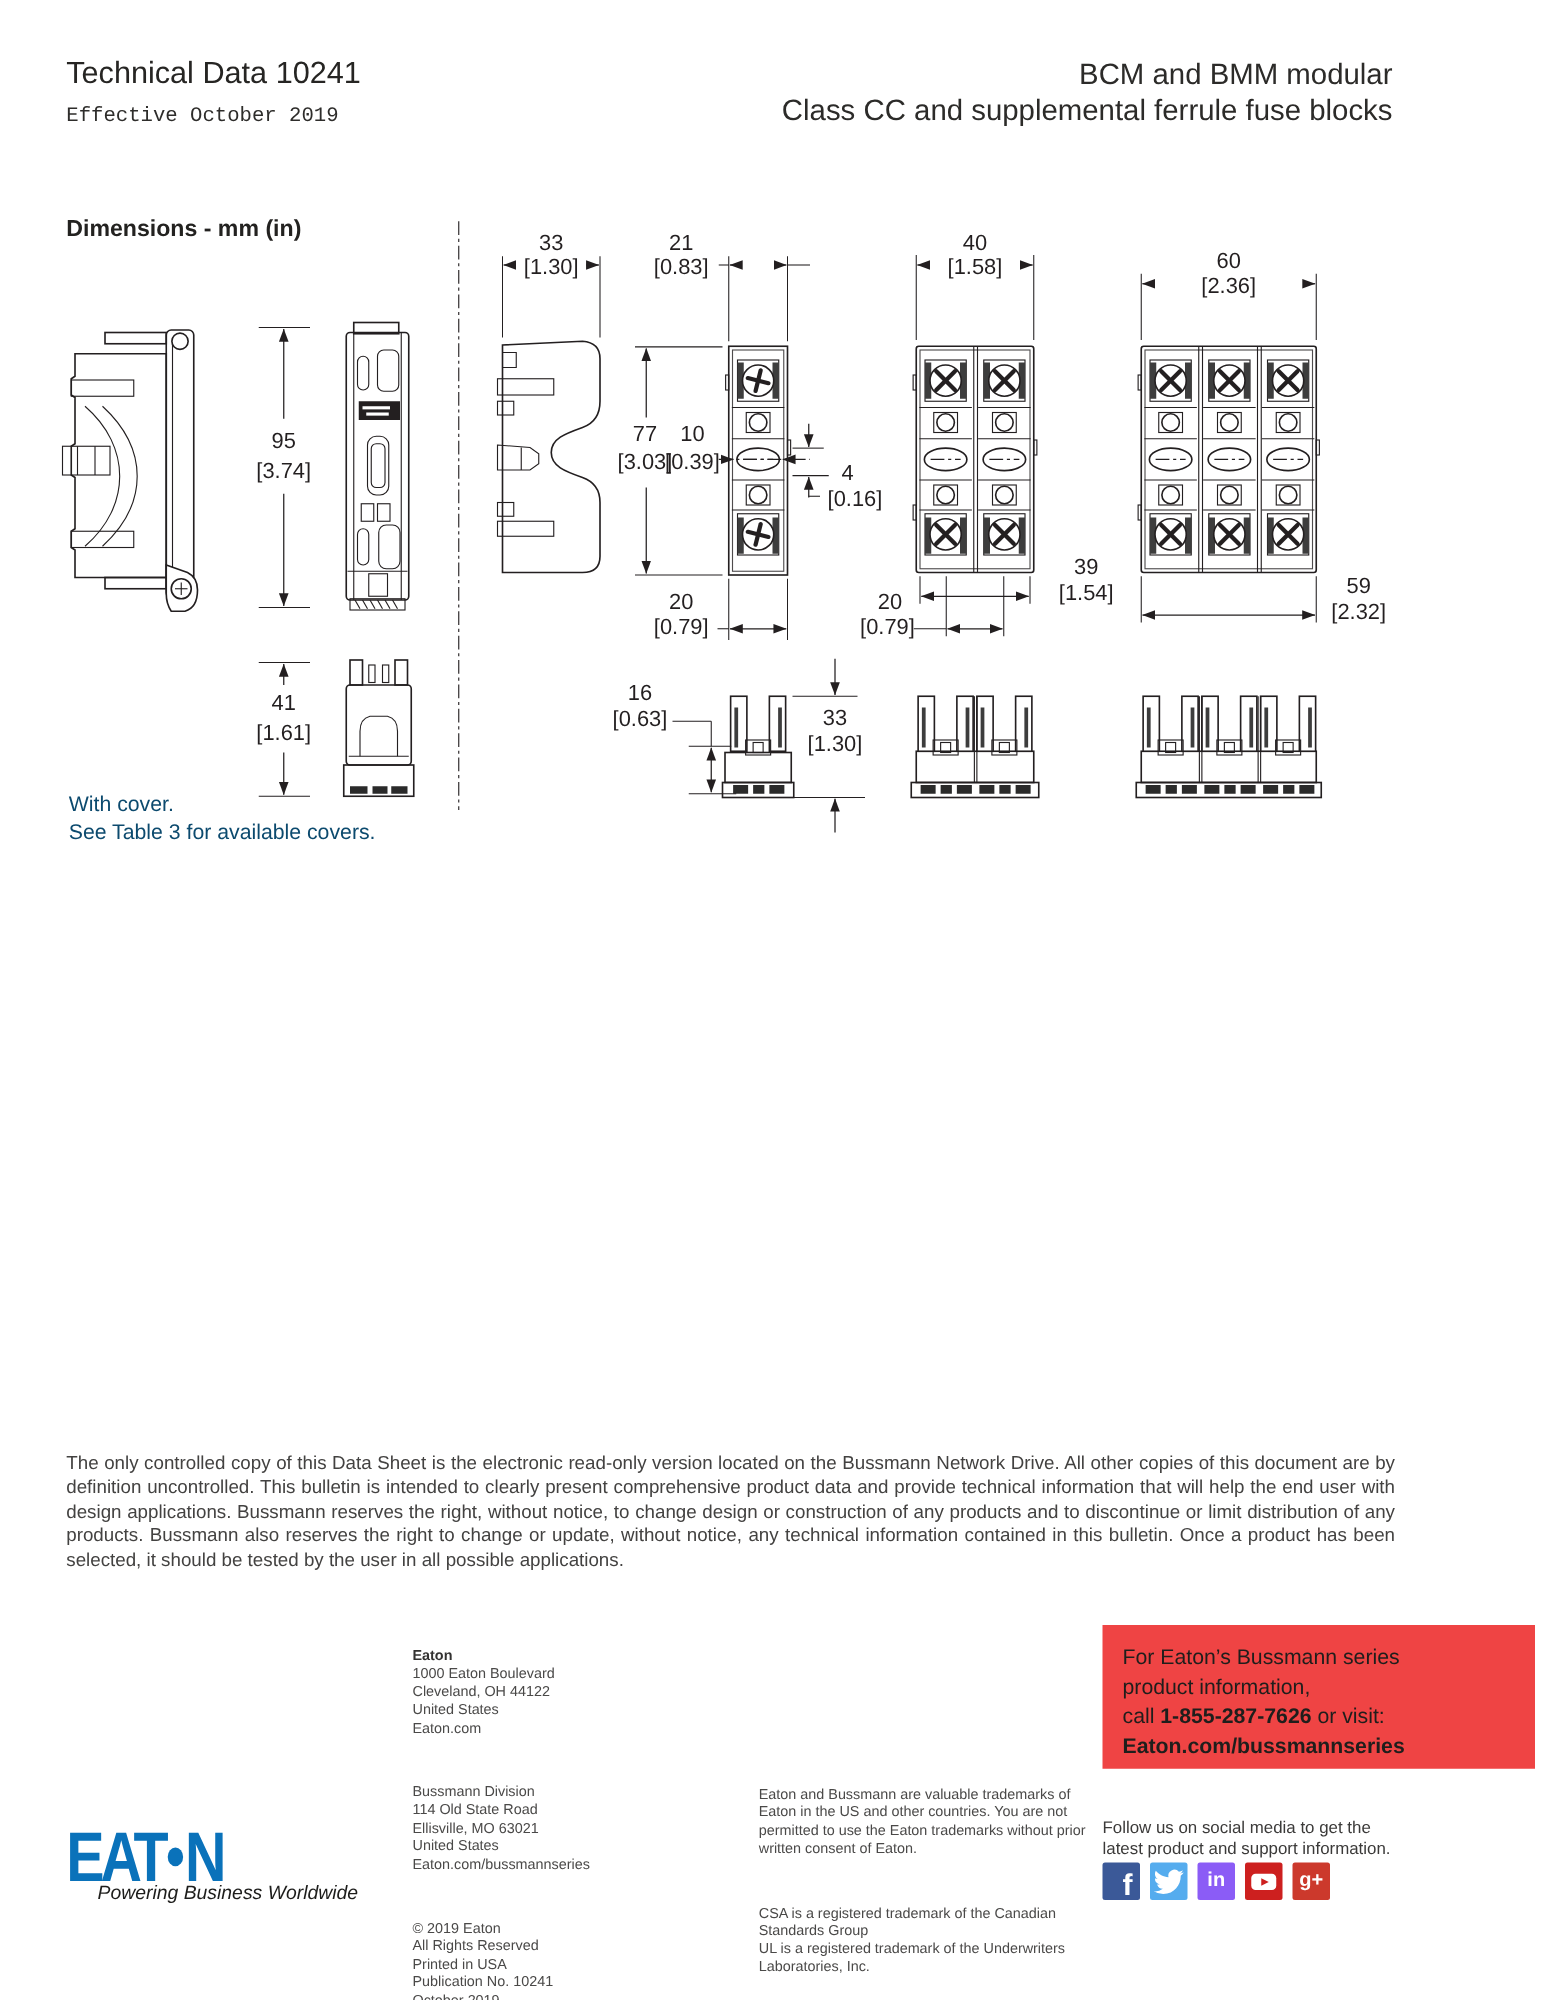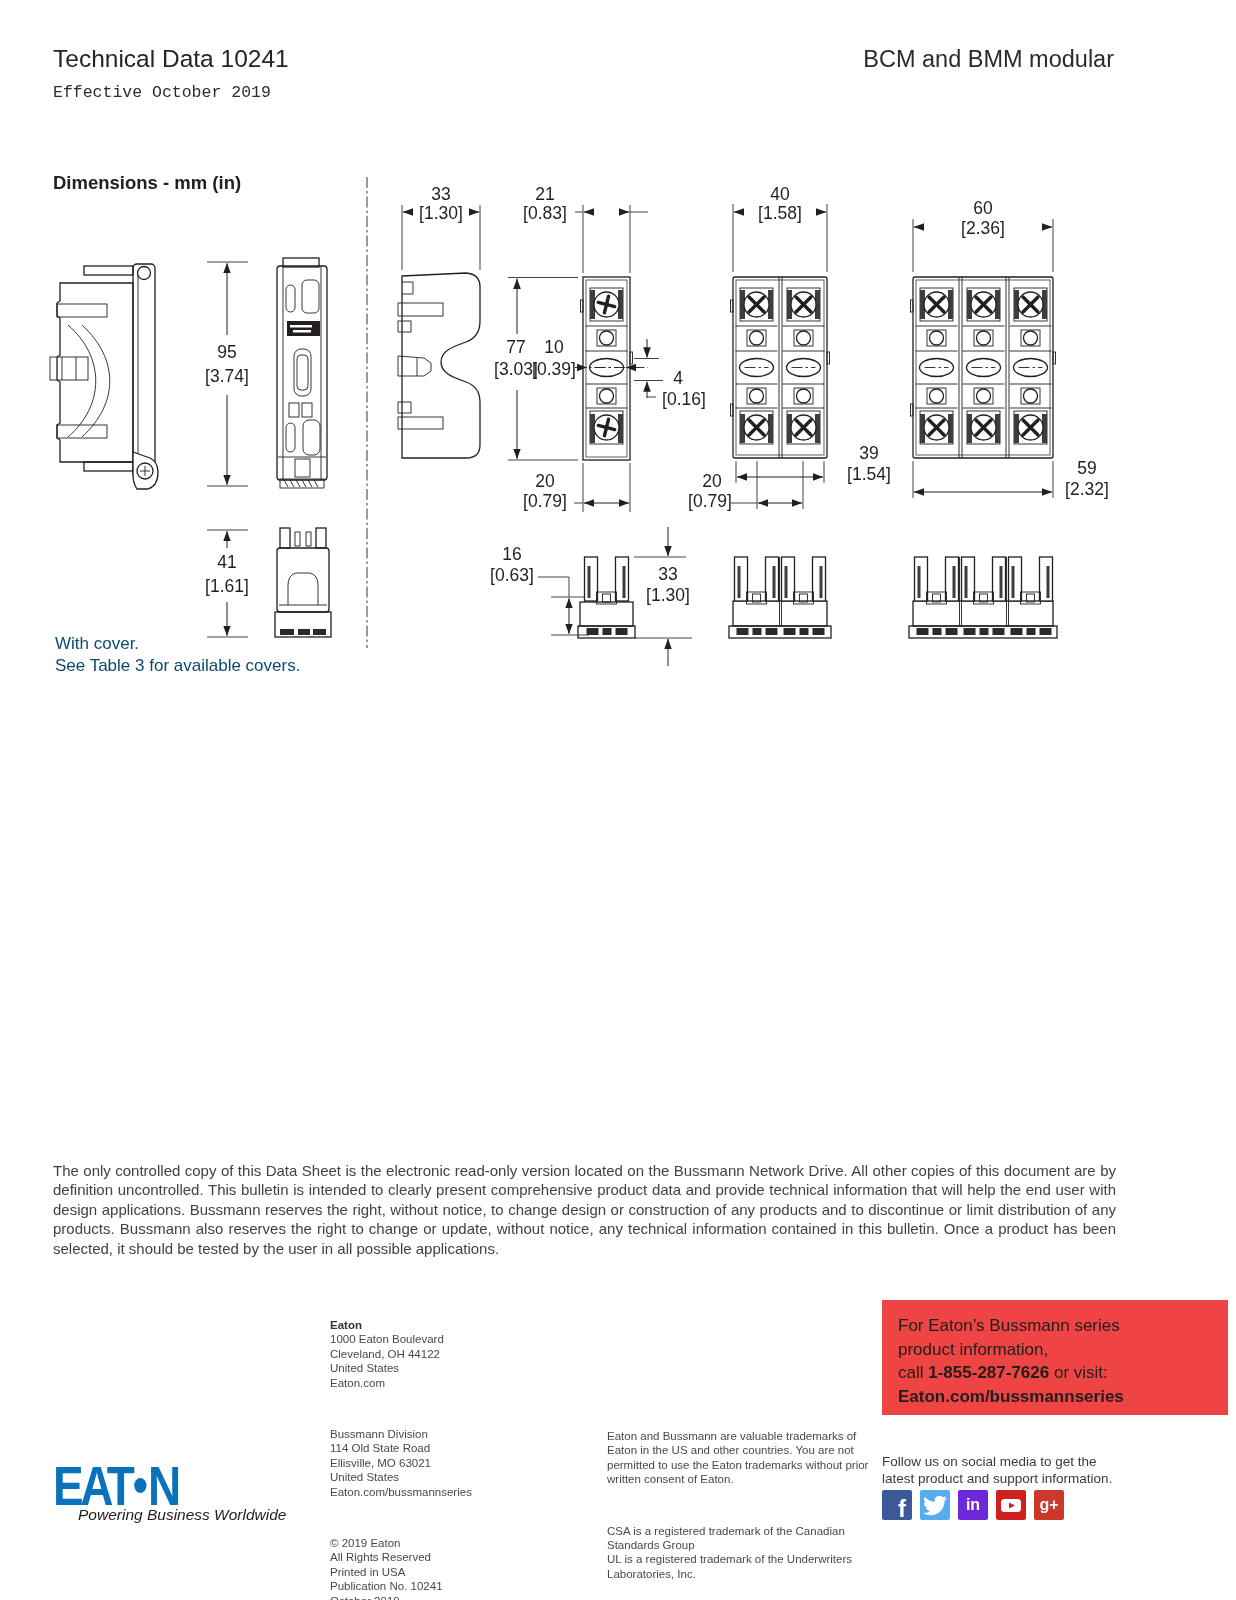--- a/index.html
+++ b/index.html
@@ -48,20 +48,21 @@
 </style>
 </head>
 <body>
 
 <div class="page">
 
   <div class="abs doc-title">Technical Data 10241</div>
   <div class="abs effective">Effective October 2019</div>
   <div class="abs prod-title">
     <div>BCM and BMM modular</div>
+    <div>Class CC and supplemental ferrule fuse blocks</div>
   </div>
   <div class="abs sec-title">Dimensions - mm (in)</div>
 
   <svg class="drw" width="1236" height="520" viewBox="0 170 1236 520">
     <defs>
       <marker id="arr" viewBox="0 0 10 8" markerWidth="11" markerHeight="9" refX="9.3" refY="4" orient="auto-start-reverse" markerUnits="userSpaceOnUse">
         <path d="M0,0.5 L9.5,4 L0,7.5 Z" fill="#231f20"></path>
       </marker>
 
       <g id="pcell">
@@ -443,21 +444,21 @@
   </div>
   <div class="abs social">
     <div class="sicon fb" style="background-color: rgb(59, 89, 152);">
         <span>f</span>
       </div>
     <div class="sicon tw" style="background-color: rgb(85, 172, 238);">
       <svg width="30" height="30" viewBox="-3 -3.5 30 30">
           <path fill="#ffffff" d="M23.953 4.57a10 10 0 01-2.825.775 4.958 4.958 0 002.163-2.723c-.951.555-2.005.959-3.127 1.184a4.92 4.92 0 00-8.384 4.482C7.69 8.095 4.067 6.13 1.64 3.162a4.822 4.822 0 00-.666 2.475c0 1.71.87 3.213 2.188 4.096a4.904 4.904 0 01-2.228-.616v.06a4.923 4.923 0 003.946 4.827 4.996 4.996 0 01-2.212.085 4.936 4.936 0 004.604 3.417 9.867 9.867 0 01-6.102 2.105c-.39 0-.779-.023-1.17-.067a13.995 13.995 0 007.557 2.209c9.053 0 13.998-7.496 13.998-13.985 0-.21 0-.42-.015-.63A9.935 9.935 0 0024 4.59z"></path>
         </svg>
     </div>
-    <div class="sicon li" style="background-color: #6d28d9;">
+    <div class="sicon li" style="background-color: #8b5cf6;">
         <span>in</span>
       </div>
     <div class="sicon yt" style="background-color: rgb(205, 32, 31);">
       <svg width="30" height="30" viewBox="0 0 30 30">
           <rect x="5" y="9" width="20" height="13" rx="3.5" fill="#ffffff"></rect>
           <path d="M13,12.5 L19,15.5 L13,18.5 Z" fill="#cd201f"></path>
         </svg>
     </div>
     <div class="sicon gp" style="background-color: rgb(204, 57, 44);">
         <span>g+</span>

